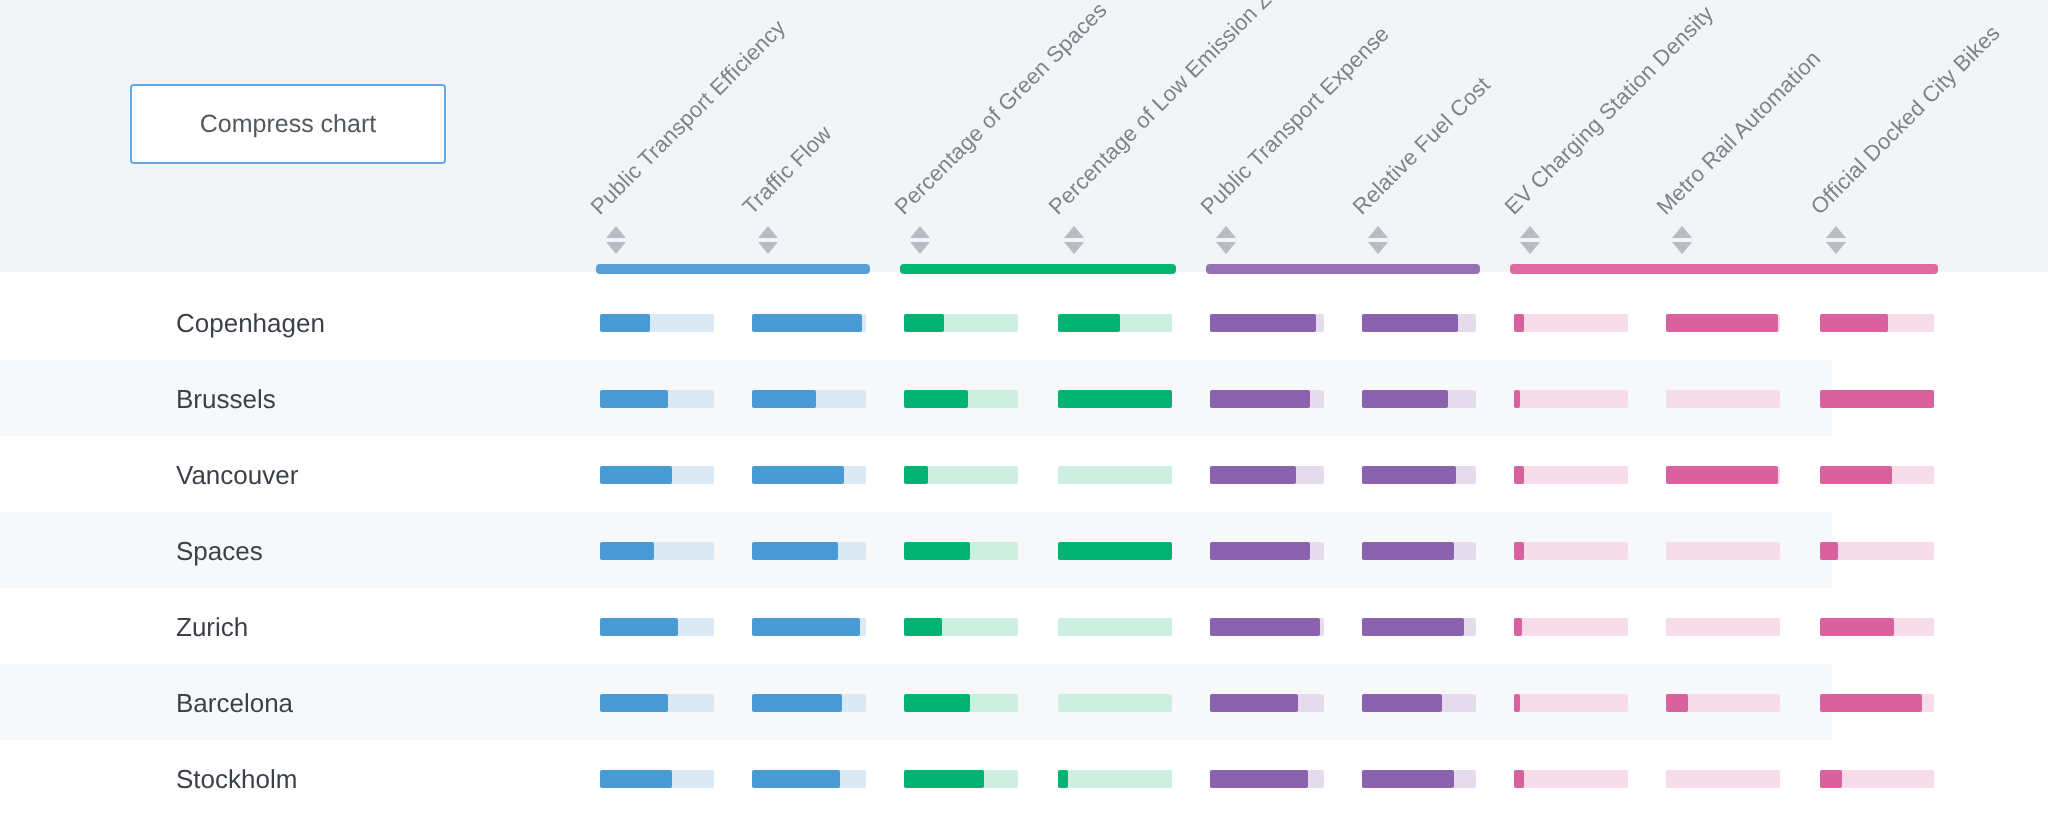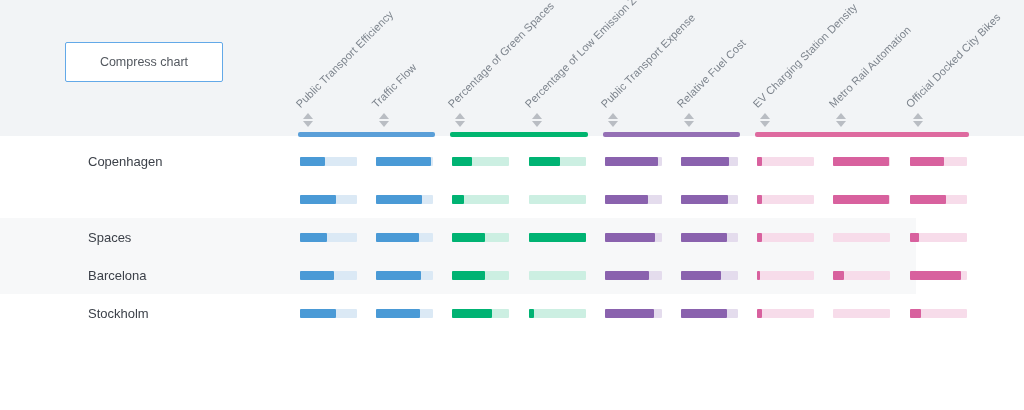--- a/index.html
+++ b/index.html
@@ -148,21 +148,52 @@
         <div class="track" style="left: 757.2px; background: rgb(247, 220, 234);">
           <div class="fill" style="width: 5.13px; background: rgb(216, 97, 158);"></div>
         </div>
         <div class="track" style="left: 833.4px; background: rgb(247, 220, 234);">
           <div class="fill" style="width: 55.29px; background: rgb(216, 97, 158);"></div>
         </div>
         <div class="track" style="left: 909.6px; background: rgb(247, 220, 234);">
           <div class="fill" style="width: 34.2px; background: rgb(216, 97, 158);"></div>
         </div>
       </div>
+      <div class="row even">
+        <div class="row-label">Brussels</div>
+        <div class="track" style="left: 300px; background: rgb(219, 233, 245);">
+          <div class="fill" style="width: 33.63px; background: rgb(74, 154, 214);"></div>
+        </div>
+        <div class="track" style="left: 376.2px; background: rgb(219, 233, 245);">
+          <div class="fill" style="width: 31.35px; background: rgb(74, 154, 214);"></div>
+        </div>
+        <div class="track" style="left: 452.4px; background: rgb(204, 239, 226);">
+          <div class="fill" style="width: 31.35px; background: rgb(0, 179, 115);"></div>
+        </div>
+        <div class="track" style="left: 528.6px; background: rgb(204, 239, 226);">
+          <div class="fill" style="width: 57px; background: rgb(0, 179, 115);"></div>
+        </div>
+        <div class="track" style="left: 604.8px; background: rgb(228, 220, 237);">
+          <div class="fill" style="width: 50.16px; background: rgb(138, 98, 174);"></div>
+        </div>
+        <div class="track" style="left: 681px; background: rgb(228, 220, 237);">
+          <div class="fill" style="width: 43.32px; background: rgb(138, 98, 174);"></div>
+        </div>
+        <div class="track" style="left: 757.2px; background: rgb(247, 220, 234);">
+          <div class="fill" style="width: 2.85px; background: rgb(216, 97, 158);"></div>
+        </div>
+        <div class="track" style="left: 833.4px; background: rgb(247, 220, 234);">
+          <div class="fill" style="width: 0px; background: rgb(216, 97, 158);"></div>
+        </div>
+        <div class="track" style="left: 909.6px; background: rgb(247, 220, 234);">
+          <div class="fill" style="width: 57px; background: rgb(216, 97, 158);"></div>
+        </div>
+      </div>
       <div class="row odd">
+        <div class="row-label">Vancouver</div>
         <div class="track" style="left: 300px; background: rgb(219, 233, 245);">
           <div class="fill" style="width: 36.48px; background: rgb(74, 154, 214);"></div>
         </div>
         <div class="track" style="left: 376.2px; background: rgb(219, 233, 245);">
           <div class="fill" style="width: 45.6px; background: rgb(74, 154, 214);"></div>
         </div>
         <div class="track" style="left: 452.4px; background: rgb(204, 239, 226);">
           <div class="fill" style="width: 11.4px; background: rgb(0, 179, 115);"></div>
         </div>
         <div class="track" style="left: 528.6px; background: rgb(204, 239, 226);">
@@ -207,20 +238,50 @@
         <div class="track" style="left: 757.2px; background: rgb(247, 220, 234);">
           <div class="fill" style="width: 4.56px; background: rgb(216, 97, 158);"></div>
         </div>
         <div class="track" style="left: 833.4px; background: rgb(247, 220, 234);">
           <div class="fill" style="width: 0px; background: rgb(216, 97, 158);"></div>
         </div>
         <div class="track" style="left: 909.6px; background: rgb(247, 220, 234);">
           <div class="fill" style="width: 9.12px; background: rgb(216, 97, 158);"></div>
         </div>
       </div>
+      <div class="row odd">
+        <div class="row-label">Zurich</div>
+        <div class="track" style="left: 300px; background: rgb(219, 233, 245);">
+          <div class="fill" style="width: 38.76px; background: rgb(74, 154, 214);"></div>
+        </div>
+        <div class="track" style="left: 376.2px; background: rgb(219, 233, 245);">
+          <div class="fill" style="width: 53.58px; background: rgb(74, 154, 214);"></div>
+        </div>
+        <div class="track" style="left: 452.4px; background: rgb(204, 239, 226);">
+          <div class="fill" style="width: 18.81px; background: rgb(0, 179, 115);"></div>
+        </div>
+        <div class="track" style="left: 528.6px; background: rgb(204, 239, 226);">
+          <div class="fill" style="width: 0px; background: rgb(0, 179, 115);"></div>
+        </div>
+        <div class="track" style="left: 604.8px; background: rgb(228, 220, 237);">
+          <div class="fill" style="width: 54.72px; background: rgb(138, 98, 174);"></div>
+        </div>
+        <div class="track" style="left: 681px; background: rgb(228, 220, 237);">
+          <div class="fill" style="width: 51.3px; background: rgb(138, 98, 174);"></div>
+        </div>
+        <div class="track" style="left: 757.2px; background: rgb(247, 220, 234);">
+          <div class="fill" style="width: 3.42px; background: rgb(216, 97, 158);"></div>
+        </div>
+        <div class="track" style="left: 833.4px; background: rgb(247, 220, 234);">
+          <div class="fill" style="width: 0px; background: rgb(216, 97, 158);"></div>
+        </div>
+        <div class="track" style="left: 909.6px; background: rgb(247, 220, 234);">
+          <div class="fill" style="width: 37.05px; background: rgb(216, 97, 158);"></div>
+        </div>
+      </div>
       <div class="row even">
         <div class="row-label">Barcelona</div>
         <div class="track" style="left: 300px; background: rgb(219, 233, 245);">
           <div class="fill" style="width: 34.2px; background: rgb(74, 154, 214);"></div>
         </div>
         <div class="track" style="left: 376.2px; background: rgb(219, 233, 245);">
           <div class="fill" style="width: 45.03px; background: rgb(74, 154, 214);"></div>
         </div>
         <div class="track" style="left: 452.4px; background: rgb(204, 239, 226);">
           <div class="fill" style="width: 33.06px; background: rgb(0, 179, 115);"></div>

